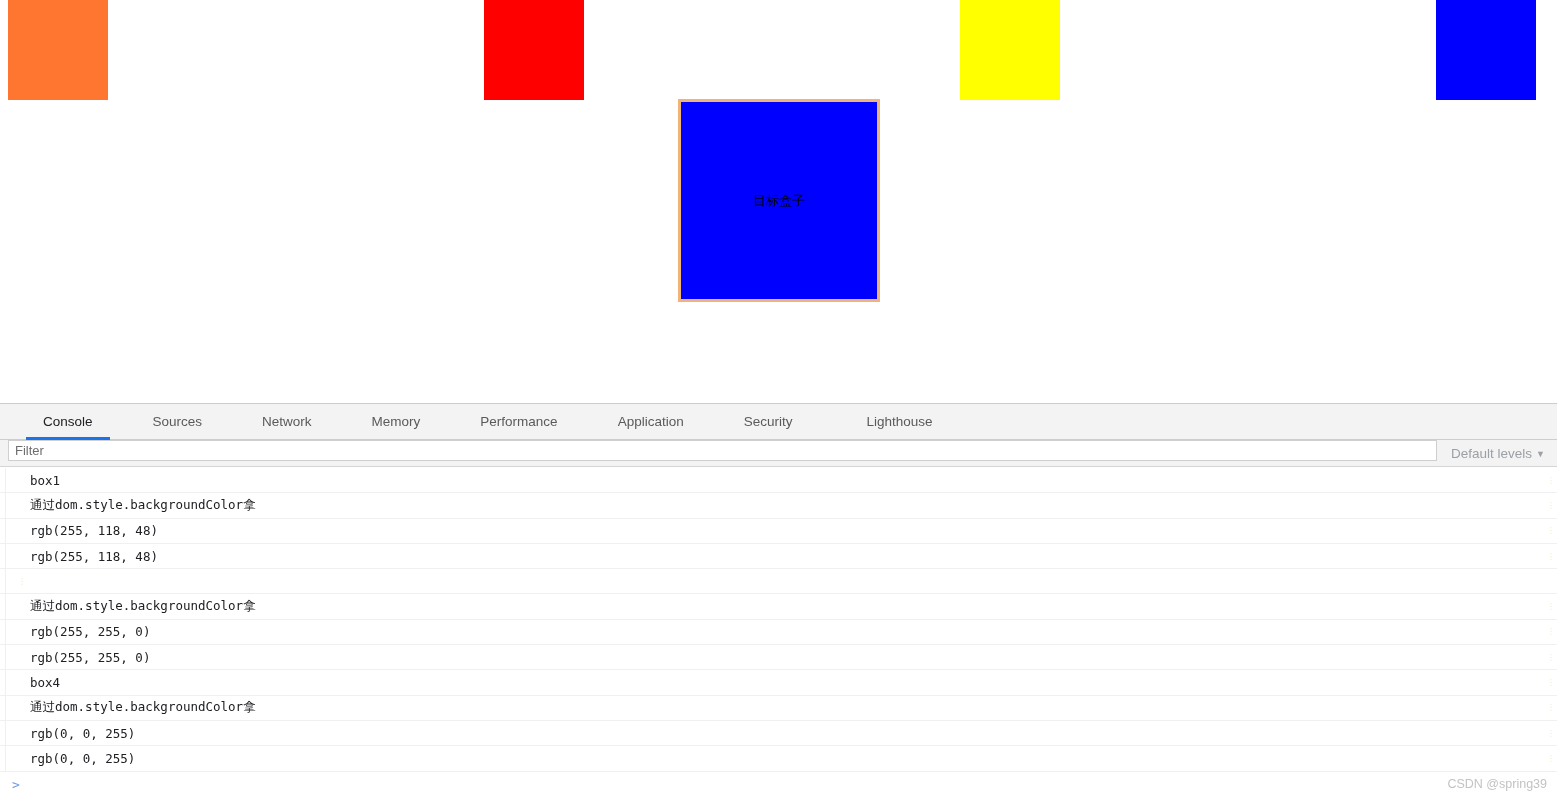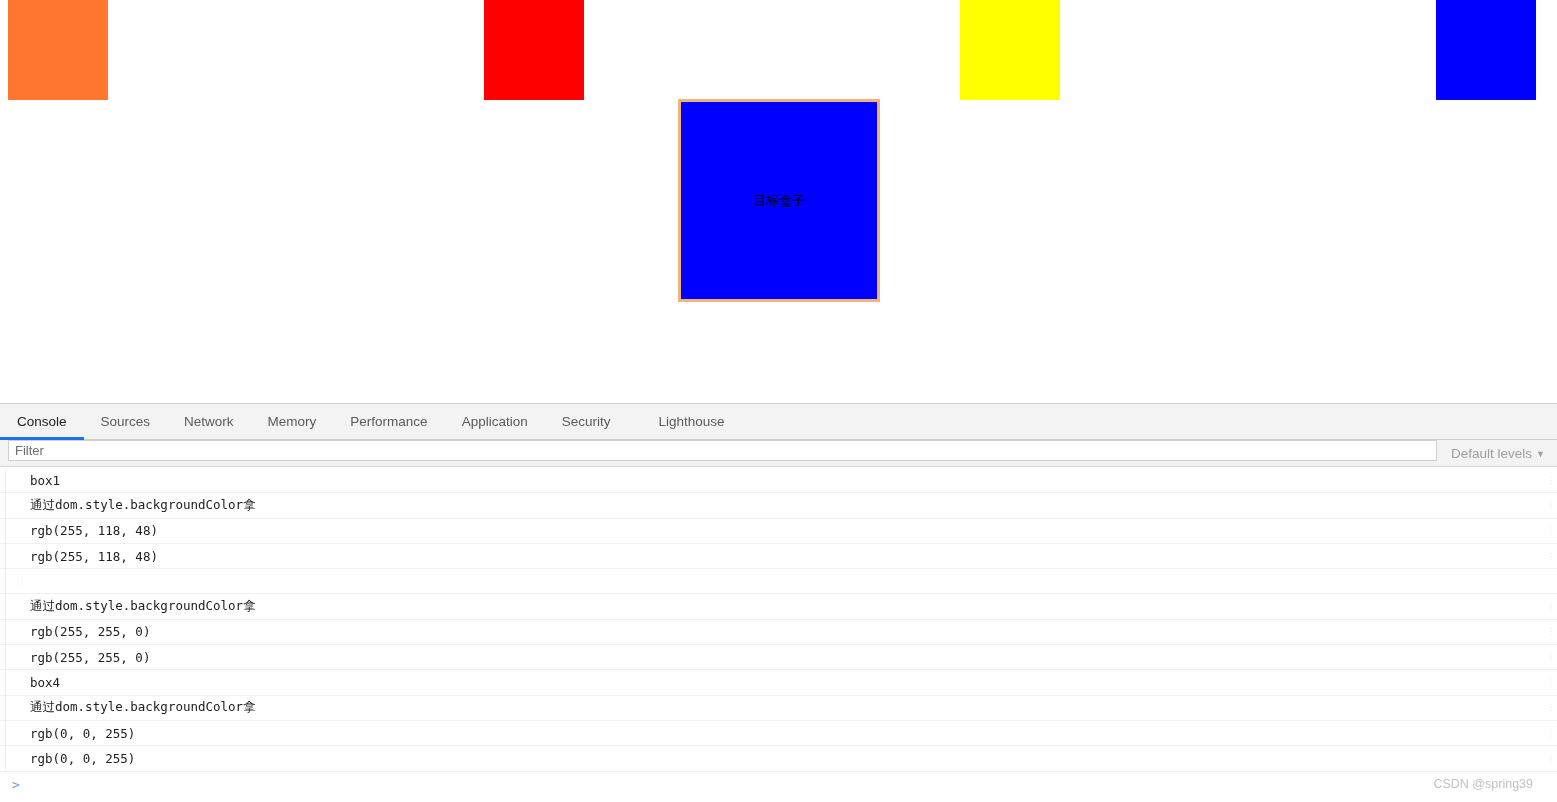--- a/index.html
+++ b/index.html
@@ -68,20 +68,21 @@
 
   .tab {
     position: relative;
     display: flex;
     align-items: center;
     padding: 0 17px;
     font-size: 13.5px;
     color: #5a5a5a;
     white-space: nowrap;
     cursor: default;
+    margin-left: 26px;
   }
   .tab.active {
     color: #202124;
   }
   .tab.active::after {
     content: "";
     position: absolute;
     left: 0; right: 0; bottom: -1px;
     height: 3px;
     background: #1a73e8;
@@ -190,21 +191,21 @@
     border: none;
     outline: none;
     background: transparent;
     font-family: "DejaVu Sans Mono", monospace;
     font-size: 12.5px;
     color: #202124;
   }
 
   .watermark {
     position: absolute;
-    right: 24px;
+    right: 10px;
     bottom: 11px;
     font-size: 12.5px;
     color: #c3c3c3;
     font-family: "Liberation Sans", sans-serif;
     user-select: none;
     pointer-events: none;
   }
 </style>
 </head>
 <body>

